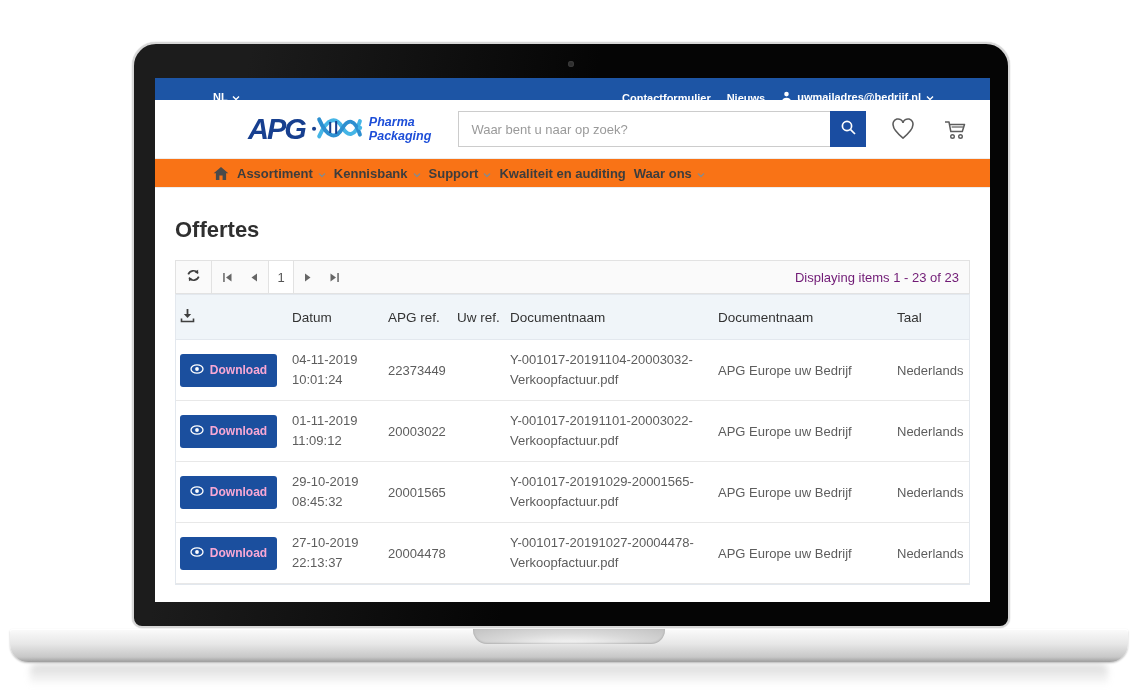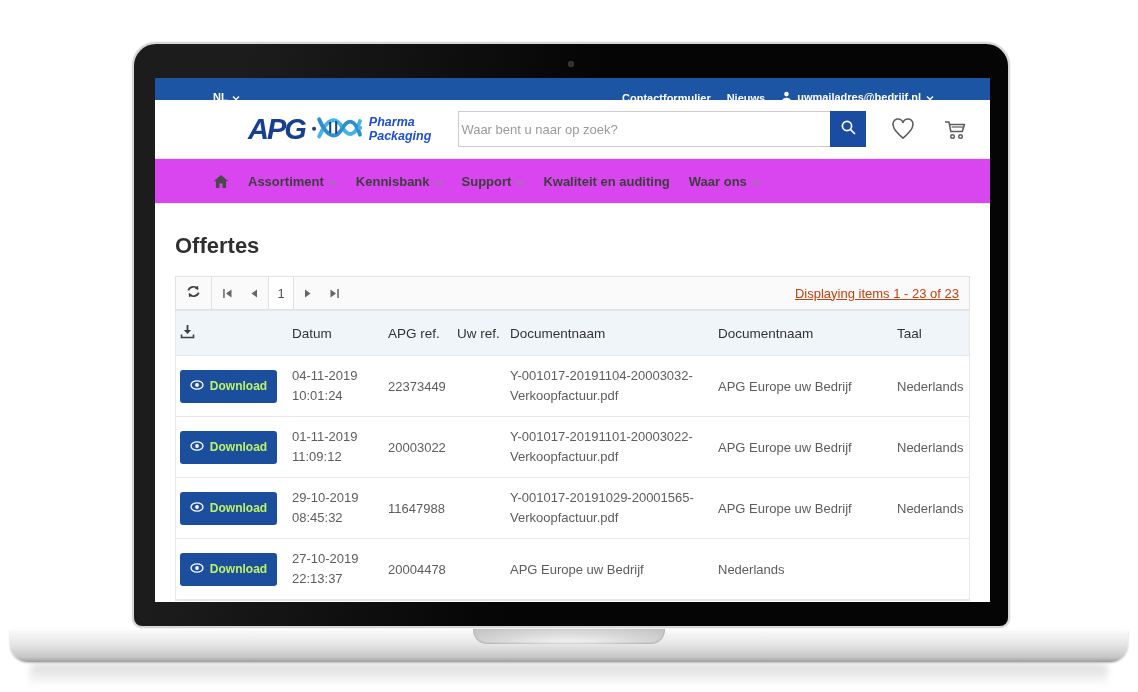--- a/index.html
+++ b/index.html
@@ -53,63 +53,63 @@
 
   .siteheader { height: 58px; background: #fff; display: flex; align-items: center;
     padding: 0 55px 0 45px; margin-left: 48px; }
   .logo { display: flex; align-items: center; gap: 6px; cursor: pointer; }
   .logo-apg { font-size: 29px; font-weight: bold; font-style: italic; color: #173f8f;
     letter-spacing: -2px; line-height: 1; }
   .logo-text { font-size: 12.5px; font-weight: bold; font-style: italic; color: #1d4ed8;
     line-height: 1.15; }
   .searchwrap { display: flex; align-items: center; margin-left: 27px; }
   .search-input { width: 372px; height: 36px; border: 1px solid #ccc; border-right: none;
-    padding: 0 2px; font-size: 13px; color: #444; outline: none;
+    padding: 0 12px; font-size: 13px; color: #444; outline: none;
     font-family: "Liberation Sans", sans-serif; }
   .search-input::placeholder { color: #9a9a9a; }
   .search-btn { width: 36px; height: 36px; background: #1a4da1; border: none; cursor: pointer;
     display: flex; align-items: center; justify-content: center; }
   .hdr-icons { display: flex; align-items: center; gap: 26px; margin-left: 24px; }
   .hdr-icon { cursor: pointer; display: flex; align-items: center; }
 
-  .mainnav { height: 46px; background: #d946ef; border-top: 1px solid #ededed;
+  .mainnav { height: 30px; background: #f97316; border-top: 1px solid #ededed;
     border-bottom: 1px solid #ededed; display: flex; align-items: center;
-    padding: 0 58px; gap: 19px; }
+    padding: 0 58px; gap: 8px; }
   .nav-item { display: flex; align-items: center; gap: 5px; font-size: 13px;
     font-weight: bold; color: #3d3d3d; cursor: pointer; }
   .nav-home { cursor: pointer; display: flex; align-items: center; }
   .nav-item .chev svg polyline { stroke: #8a8a8a; }
 
   .content { padding: 0 20px; }
   .page-title { font-size: 22px; color: #2f2f2f; font-weight: 700; margin-top: 29px; }
 
   .grid-toolbar { margin-top: 17px; height: 34px; border: 1px solid #e2e2e2;
     background: #fafafa; display: flex; align-items: stretch; }
   .tb-btn { width: 36px; display: flex; align-items: center; justify-content: center;
     cursor: pointer; }
   .tb-refresh { border-right: 1px solid #e2e2e2; }
   .pg-btn { width: 27px; display: flex; align-items: center; justify-content: center;
     cursor: pointer; }
   .pg-current { width: 26px; background: #fff; border-left: 1px solid #e2e2e2;
     border-right: 1px solid #e2e2e2; display: flex; align-items: center;
     justify-content: center; font-size: 13px; color: #555; cursor: pointer; }
   .pager { display: flex; align-items: stretch; margin-left: 2px; }
   .tb-info { margin-left: auto; display: flex; align-items: center; padding-right: 10px;
-    font-size: 13px; color: #c2410c; text-decoration: underline; }
+    font-size: 13px; color: #701a75; }
 
   .tbl { border: 1px solid #e3e8ee; border-top: none; }
   .tbl-row { display: grid; grid-template-columns: 112px 96px 69px 53px 208px 179px 1fr;
     padding-left: 4px; align-items: center; }
   .tbl-head { background: #f0f5f9; height: 46px; border-top: 1px solid #e3e8ee;
     border-bottom: 1px solid #e3e8ee; font-size: 13.5px; color: #333; }
   .tbl-body-row { height: 61px; border-bottom: 1px solid #e8e8e8; background: #fff;
     font-size: 13px; color: #5d5d5d; }
   .tbl-body-row:last-child { border-bottom: 1px solid #e8e8e8; }
   .cell { padding-right: 10px; }
-  .dl-btn { width: 97px; height: 33px; background: #1b4f9e; color: #bef264; border: none;
+  .dl-btn { width: 97px; height: 33px; background: #1b4f9e; color: #f9a8d4; border: none;
     border-radius: 3px; font-size: 12px; font-weight: bold; cursor: pointer;
     display: flex; align-items: center; justify-content: center; gap: 6px;
     font-family: "Liberation Sans", sans-serif; }
   .datum-cell { line-height: 20px; }
   .doc-cell { line-height: 20px; word-break: break-word; }
 </style>
 </head>
 <body>
 
 <div class="stage">
@@ -350,21 +350,21 @@
                       <circle cx="7" cy="5" r="1.9" fill="#fff"></circle>
                     </svg>
                 </span>
                 <span>Download</span>
               </button>
             </div>
             <div class="cell datum-cell">
               <div>29-10-2019</div>
               <div>08:45:32</div>
             </div>
-            <div class="cell">11647988</div>
+            <div class="cell">20001565</div>
             <div class="cell"></div>
             <div class="cell doc-cell">Y-001017-20191029-20001565-Verkoopfactuur.pdf</div>
             <div class="cell">APG Europe uw Bedrijf</div>
             <div class="cell">Nederlands</div>
           </div>
 
           <div class="tbl-row tbl-body-row">
             <div class="cell">
               <button class="dl-btn">
                 <span>
@@ -375,20 +375,21 @@
                 </span>
                 <span>Download</span>
               </button>
             </div>
             <div class="cell datum-cell">
               <div>27-10-2019</div>
               <div>22:13:37</div>
             </div>
             <div class="cell">20004478</div>
             <div class="cell"></div>
+            <div class="cell doc-cell">Y-001017-20191027-20004478-Verkoopfactuur.pdf</div>
             <div class="cell">APG Europe uw Bedrijf</div>
             <div class="cell">Nederlands</div>
           </div>
 
         </div>
       </div>
 
     </div>
   </div>
 

